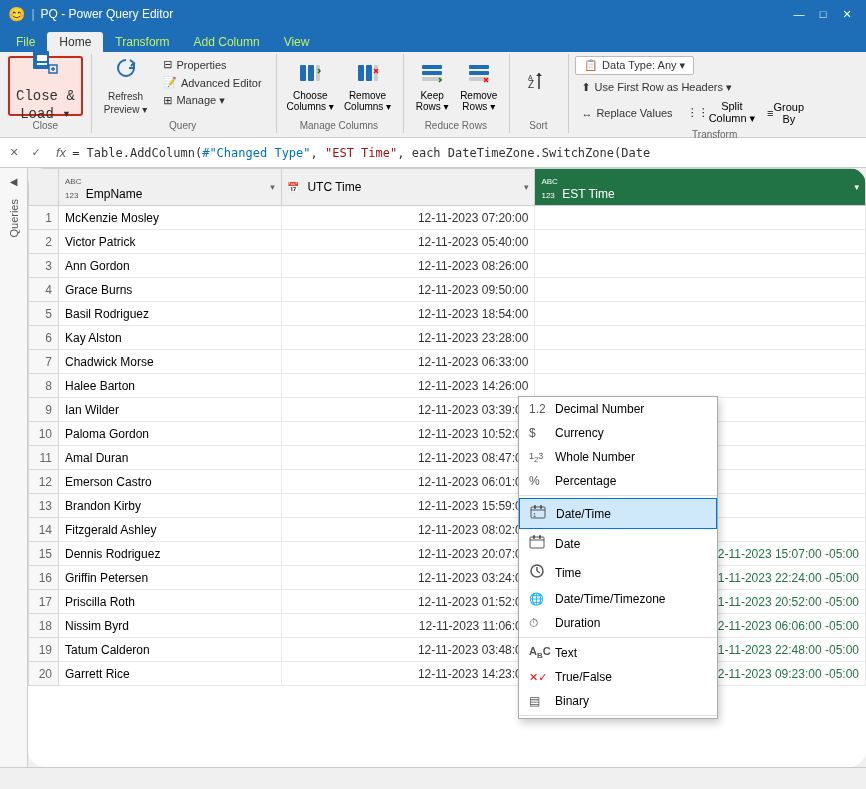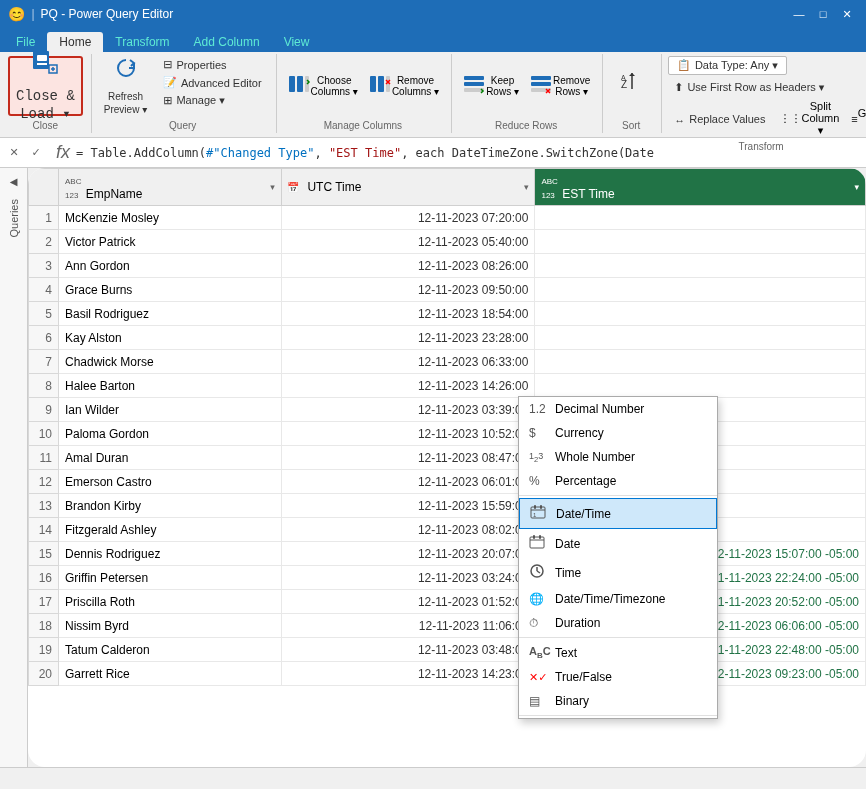--- a/index.html
+++ b/index.html
@@ -24,21 +24,21 @@
       display: flex;
       padding-left: 4px;
       height: 24px;
       align-items: flex-end;
     }
     .ribbon-tab {
       padding: 3px 12px;
       font-size: 12px;
       cursor: pointer;
       border-radius: 3px 3px 0 0;
-      color: #5eead4;
+      color: #bef264;
     }
     .ribbon-tab.active {
       background: #f0f0f0;
       color: #333;
     }
 
     
     .ribbon {
       background: #f0f0f0;
       border-bottom: 1px solid #ccc;
@@ -95,21 +95,21 @@
       color: #333;
       white-space: nowrap;
     }
     .ribbon-small-col {
       display: flex;
       flex-direction: column;
       gap: 1px;
     }
     .ribbon-btn-dropdown {
       display: flex;
-      flex-direction: row;
+      flex-direction: column;
       align-items: center;
       padding: 2px 4px;
       cursor: pointer;
       border-radius: 3px;
       font-size: 10px;
       text-align: center;
       height: 60px;
       min-width: 44px;
       justify-content: center;
     }
@@ -119,21 +119,21 @@
     .formula-bar {
       background: white;
       border-bottom: 1px solid #ccc;
       display: flex;
       align-items: center;
       height: 30px;
       padding: 0 4px;
     }
     .formula-nav { display: flex; align-items: center; gap: 2px; margin-right: 4px; }
     .formula-nav-btn { width: 20px; height: 20px; display: flex; align-items: center; justify-content: center; cursor: pointer; color: #666; font-size: 11px; }
-    .formula-bar-fx { font-style: italic; color: #666; margin: 0 6px; font-size: 18px; }
+    .formula-bar-fx { font-style: italic; color: #666; margin: 0 6px; font-size: 13px; }
     .formula-input { flex: 1; font-family: 'Consolas', monospace; font-size: 12px; color: #333; border: none; outline: none; }
 
     
     .main-area {
       display: flex;
       height: calc(789px - 28px - 24px - 86px - 30px - 22px);
       overflow: hidden;
     }
 
     

